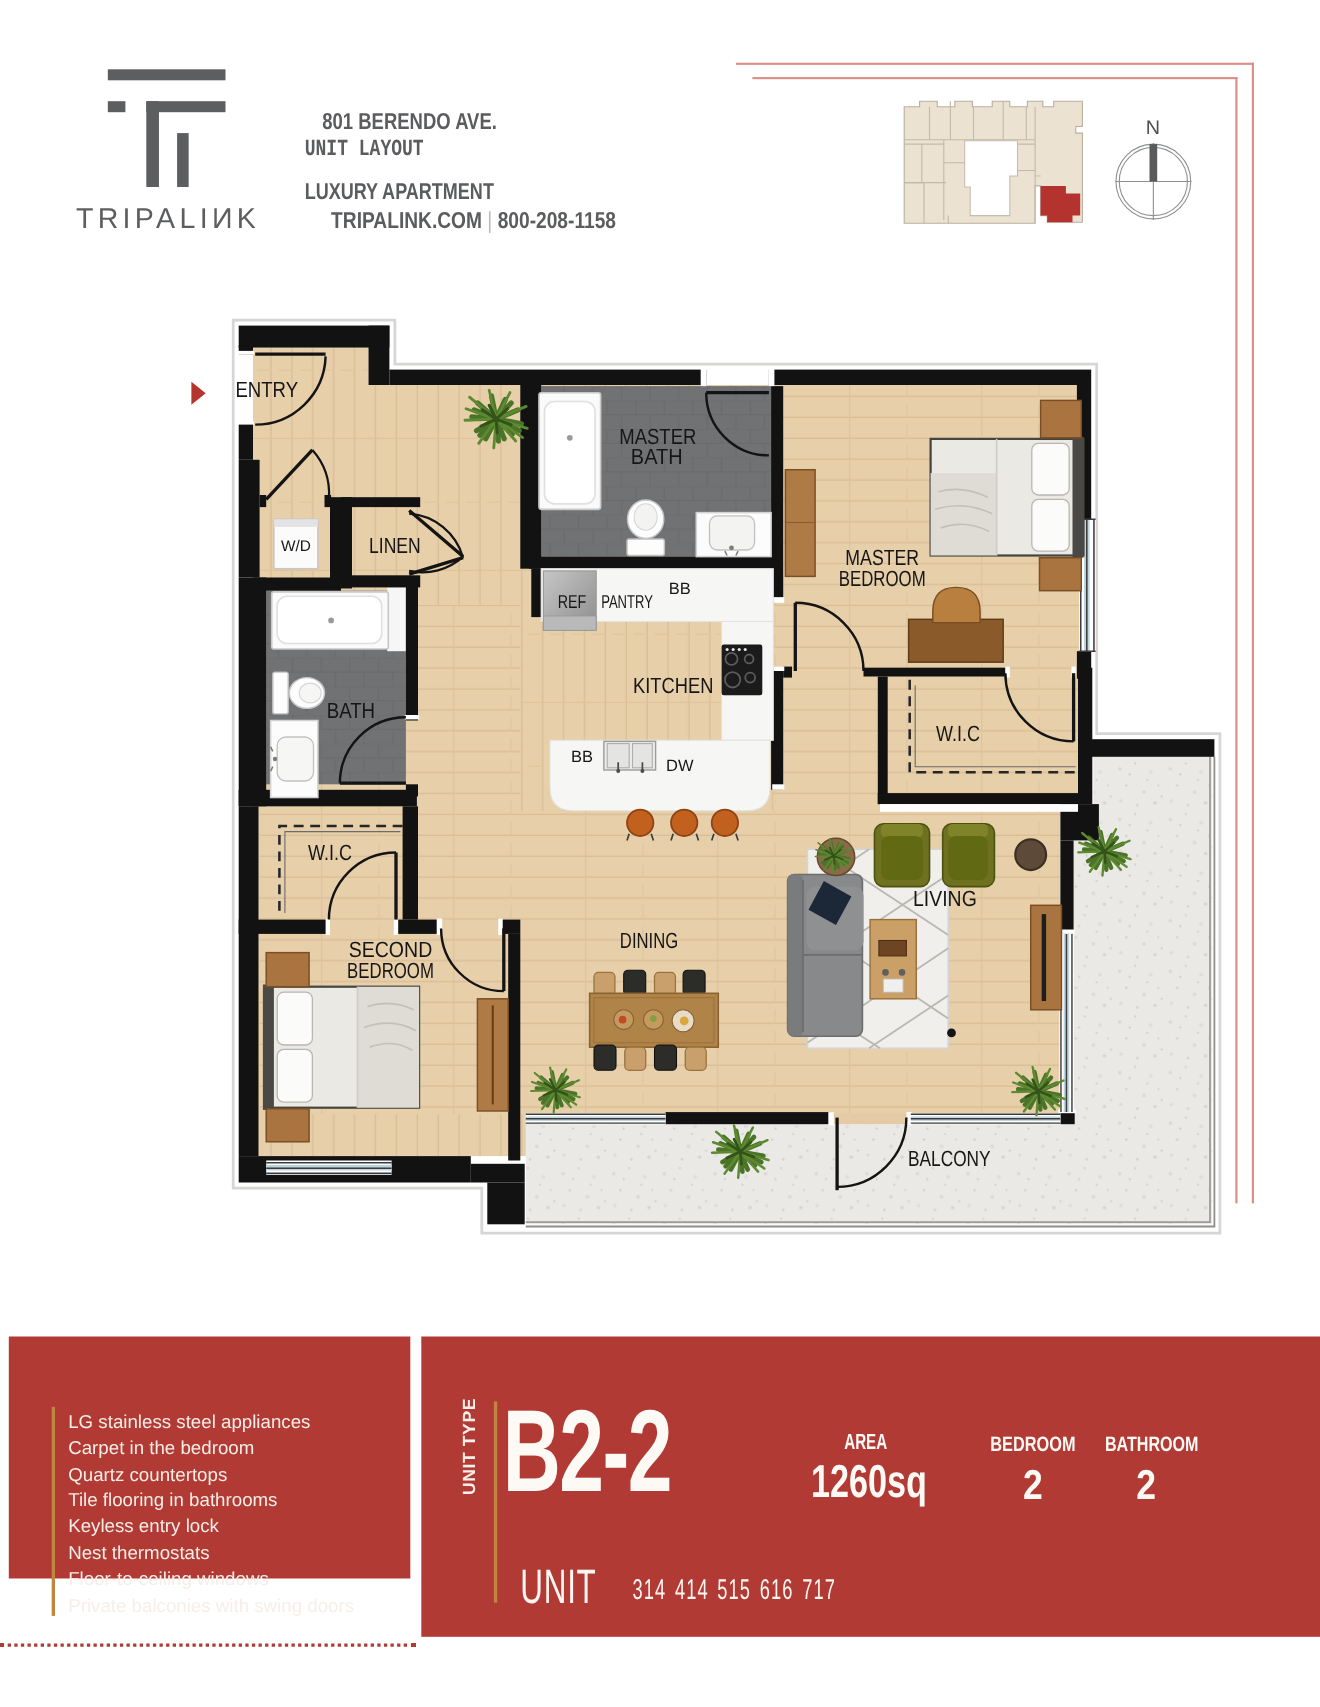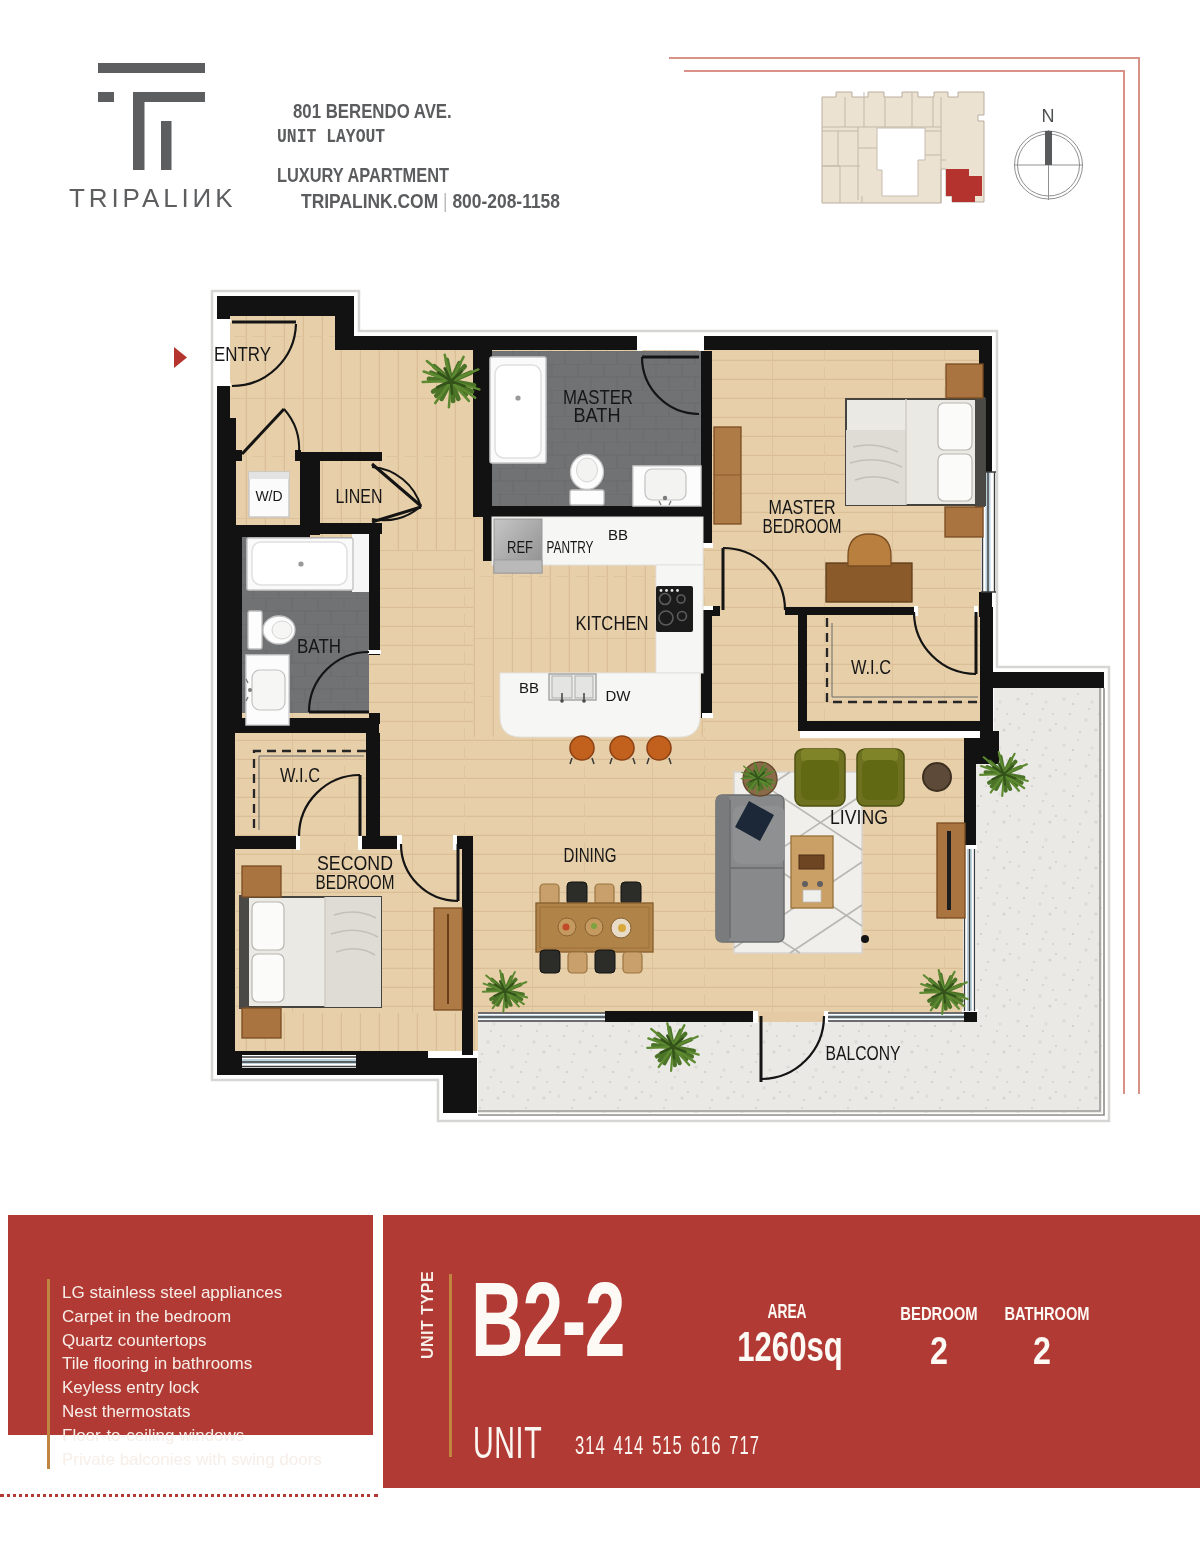--- a/index.html
+++ b/index.html
@@ -624,21 +624,21 @@
   <div class="abs" style="left:0px;top:1494px;width:378px;border-top:3px dotted #b13a34;"></div>
 
   <div class="abs" style="left:383px;top:1215px;width:817px;height:273px;background:#b13a34;">
 
     <div class="abs" style="left:66px;top:59px;width:3px;height:183px;background:#c08640;"></div>
 
     <div class="abs" style="left:18px;top:63px;width:36px;height:80px;">
       <span style="position:absolute;left:50%;top:81px;transform:rotate(-90deg) translateX(0);transform-origin:0 0;display:block;white-space:nowrap;font-size:16px;font-weight:bold;color:#f7eee8;letter-spacing:0.5px;">UNIT TYPE</span>
     </div>
 
-    <div class="abs" style="left:88px;top:44px;"><span class="cond" style="transform:scaleX(0.69);font-size:106px;font-weight:bold;color:#fdf9f5;letter-spacing:-2px;white-space:nowrap;">B2-2</span></div>
+    <div class="abs" style="left:74px;top:44px;"><span class="cond" style="transform:scaleX(0.69);font-size:106px;font-weight:bold;color:#fdf9f5;letter-spacing:-2px;white-space:nowrap;">B2-2</span></div>
 
     <div class="abs" style="left:404px;top:85px;width:0;"><span class="cond" style="transform:scaleX(0.69) translateX(-50%);font-size:20px;font-weight:bold;color:#fdf9f5;white-space:nowrap;">AREA</span></div>
 
     <div class="abs" style="left:407px;top:108px;width:0;"><span class="cond" style="transform:scaleX(0.74) translateX(-50%);font-size:42px;font-weight:bold;color:#fdf9f5;white-space:nowrap;">1260sq</span></div>
 
     <div class="abs" style="left:556px;top:88px;width:0;"><span class="cond" style="transform:scaleX(0.78) translateX(-50%);font-size:19px;font-weight:bold;color:#fdf9f5;white-space:nowrap;">BEDROOM</span></div>
 
     <div class="abs" style="left:556px;top:115px;width:0;"><span class="cond" style="transform:scaleX(0.85) translateX(-50%);font-size:38px;font-weight:bold;color:#fdf9f5;white-space:nowrap;">2</span></div>
 
     <div class="abs" style="left:664px;top:88px;width:0;"><span class="cond" style="transform:scaleX(0.77) translateX(-50%);font-size:19px;font-weight:bold;color:#fdf9f5;white-space:nowrap;">BATHROOM</span></div>

